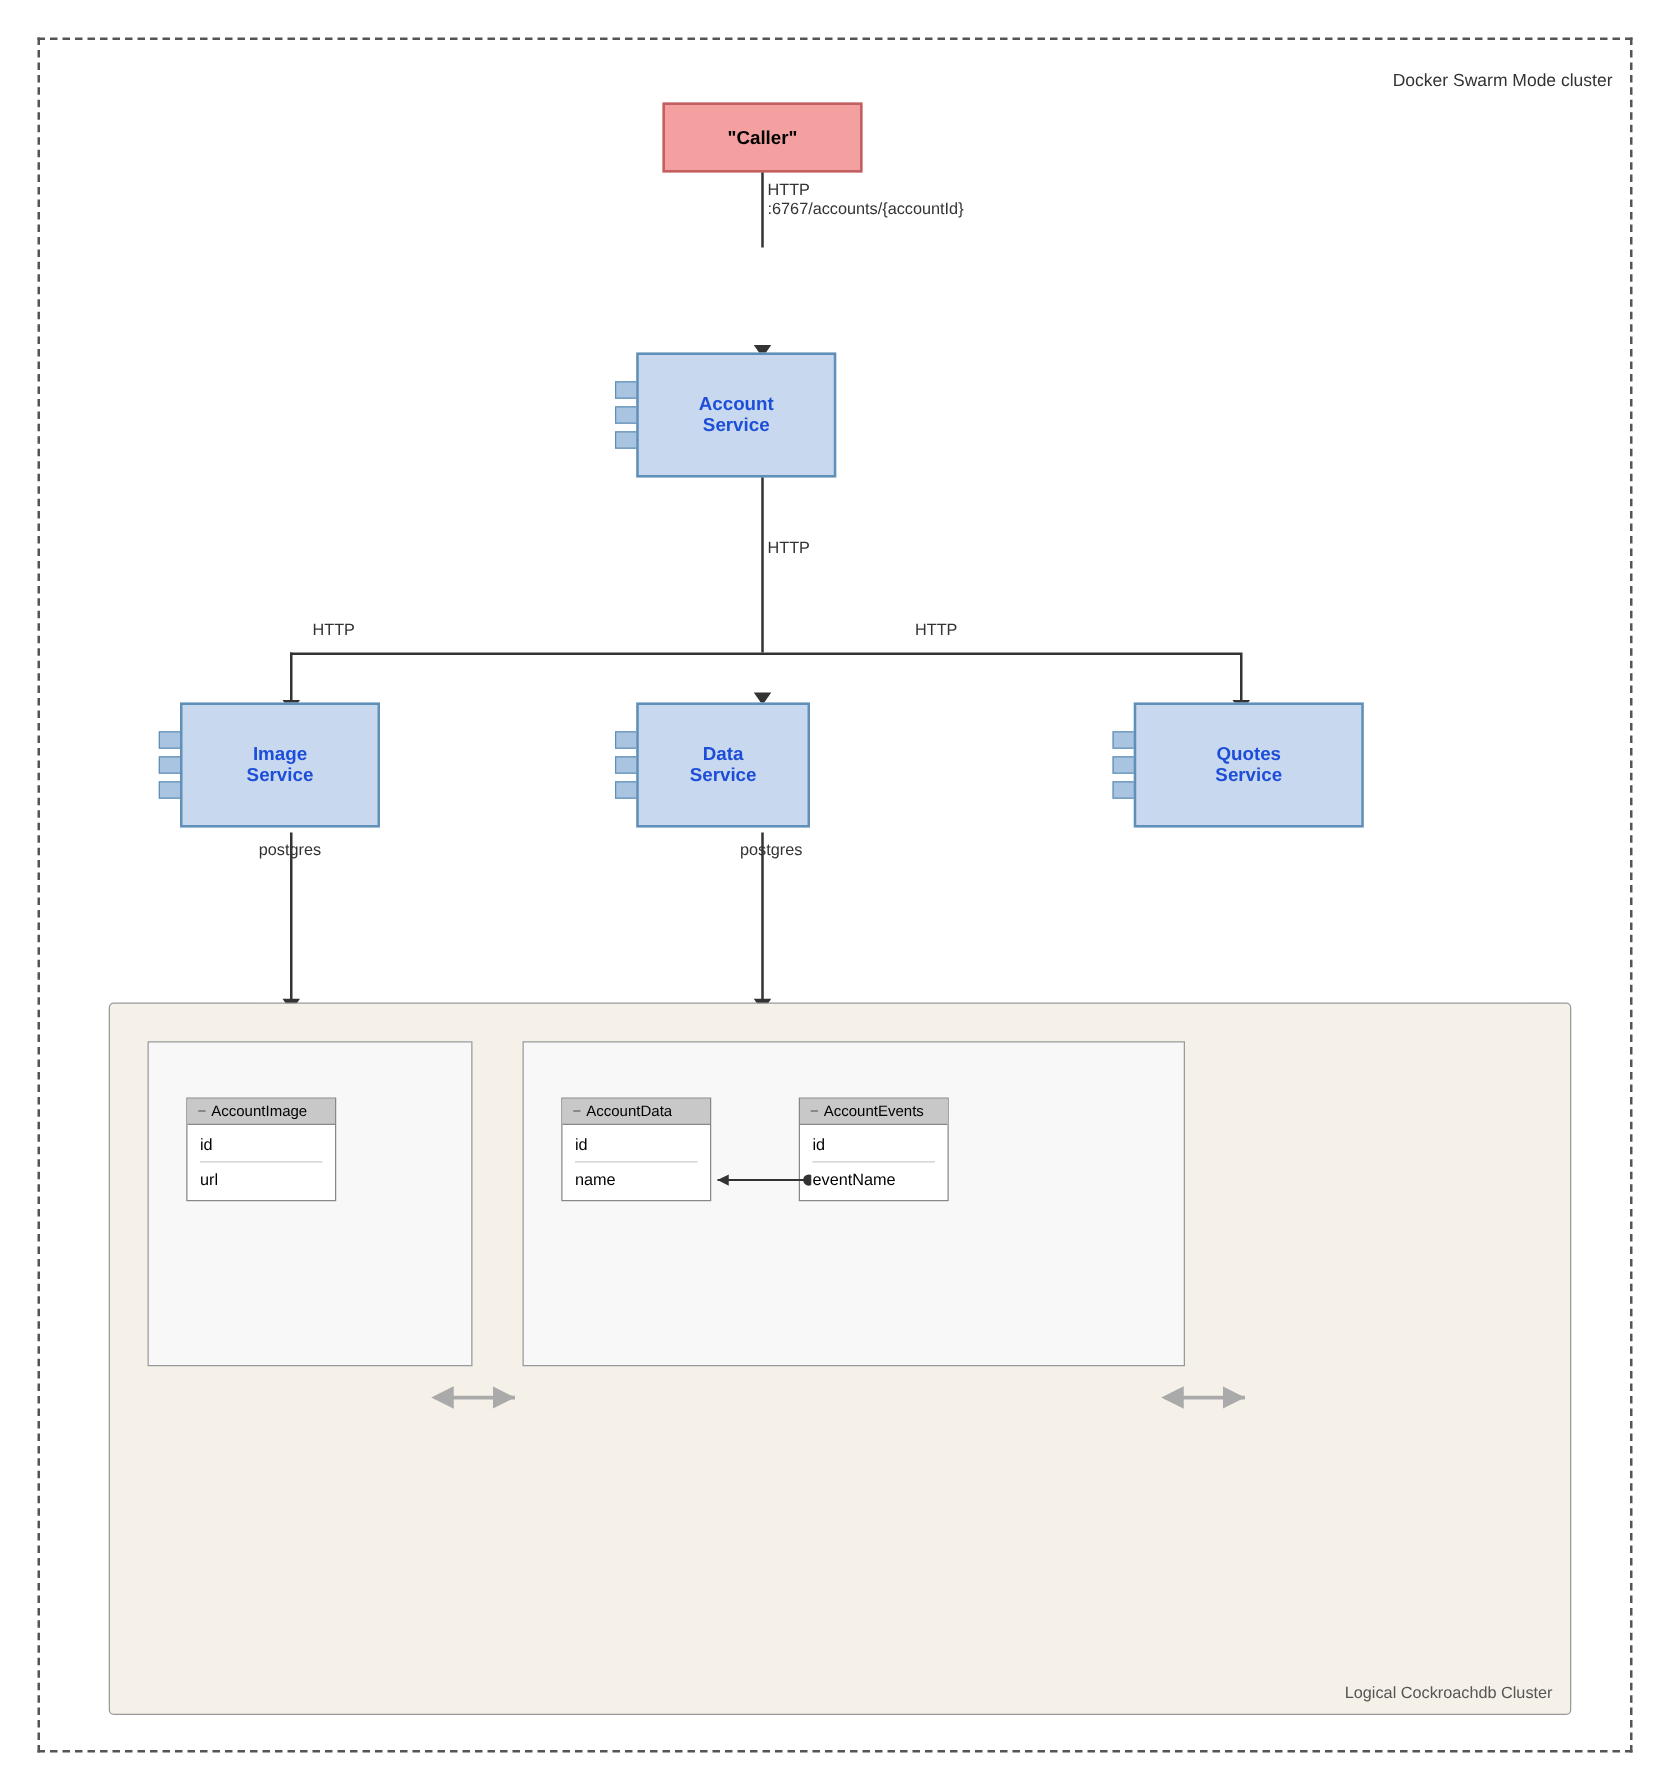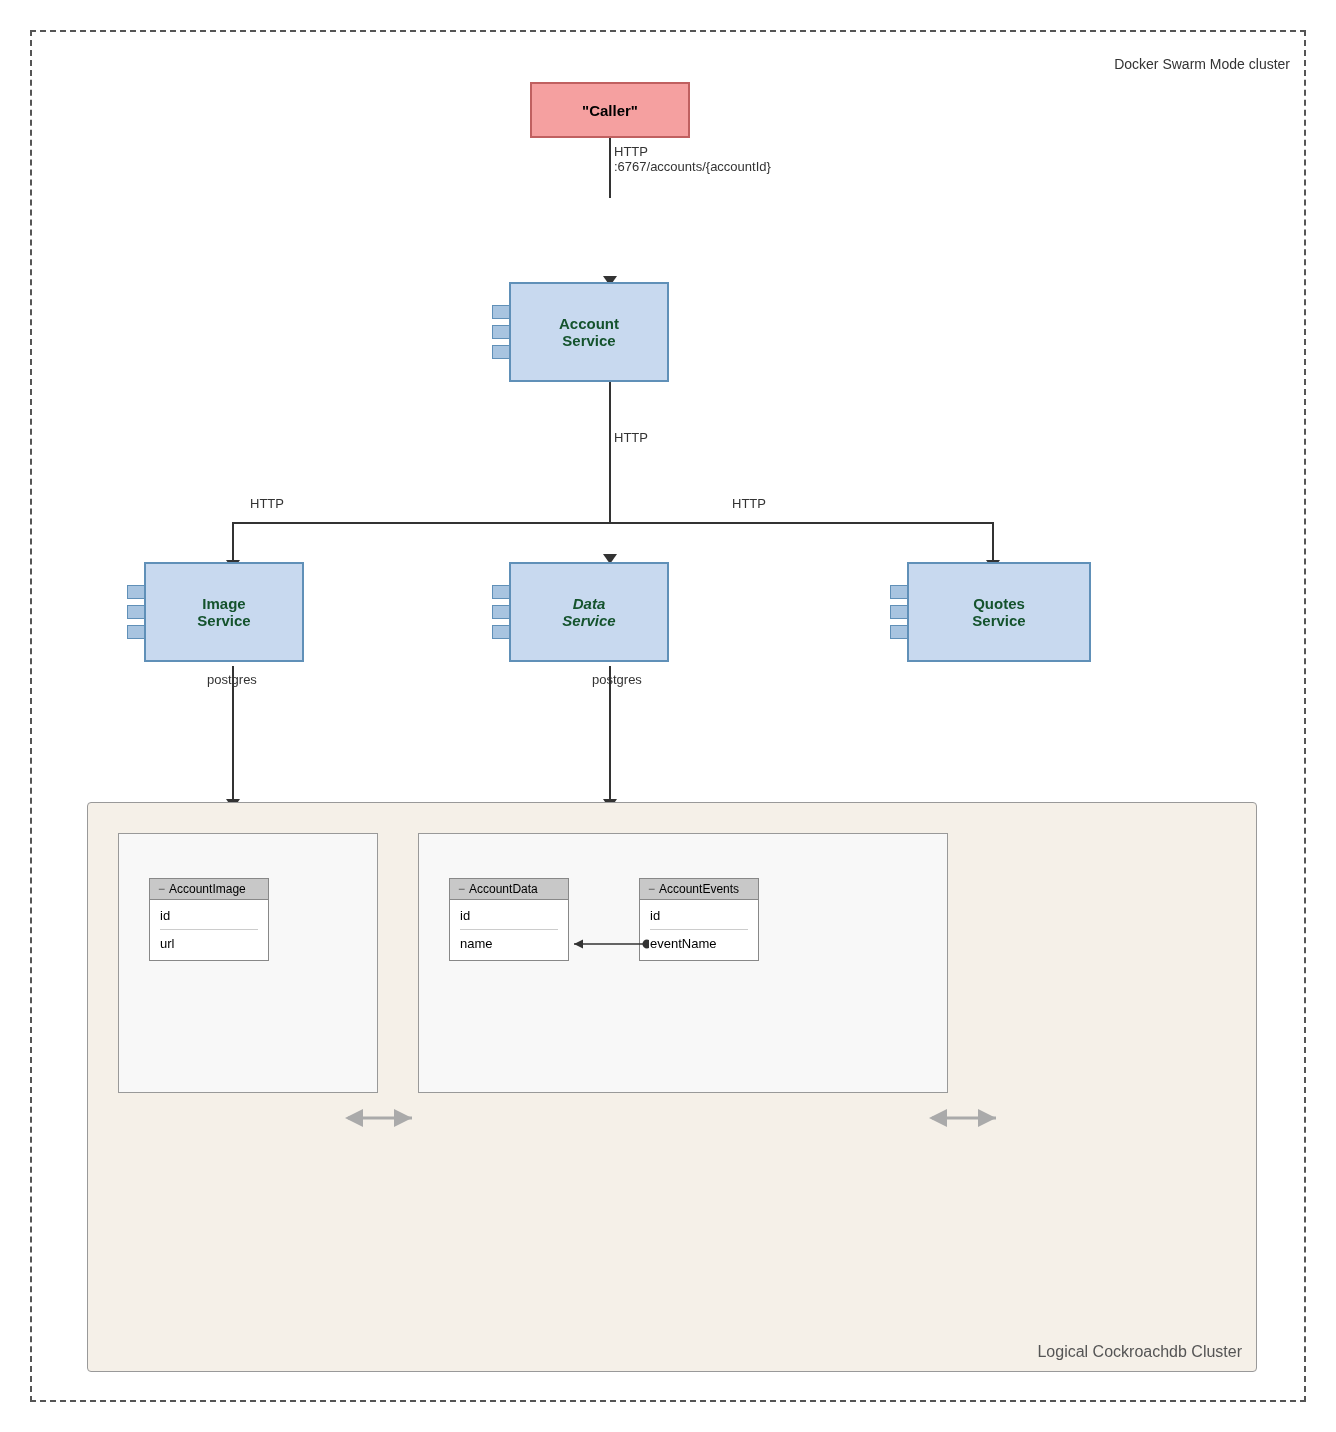--- a/index.html
+++ b/index.html
@@ -76,21 +76,21 @@
     }
     .service-box {
       background: #c8d9ef;
       border: 2px solid #6090b8;
       display: flex;
       align-items: center;
       justify-content: center;
       text-align: center;
       font-size: 15px;
       font-weight: bold;
-      color: #14532d;
+      color: #1d4ed8;
     }
 
     
     .account-service-wrapper {
       top: 250px;
       left: 460px;
     }
     .account-service-wrapper .service-box {
       width: 160px;
       height: 100px;
@@ -105,23 +105,22 @@
       width: 160px;
       height: 100px;
     }
 
     
     .data-service-wrapper {
       top: 530px;
       left: 460px;
     }
     .data-service-wrapper .service-box {
-      width: 160px;
+      width: 139px;
       height: 100px;
-      font-style: italic;
     }
 
     
     .quotes-service-wrapper {
       top: 530px;
       left: 858px;
     }
     .quotes-service-wrapper .service-box {
       width: 184px;
       height: 100px;
@@ -152,21 +151,21 @@
       width: 1170px;
       height: 570px;
       border: 1.5px solid #999;
       background: #f5f0e8;
       border-radius: 4px;
     }
     .db-cluster-label {
       position: absolute;
       bottom: 10px;
       right: 14px;
-      font-size: 16px;
+      font-size: 13px;
       color: #555;
       text-align: center;
     }
 
     
     .image-db-box {
       position: absolute;
       top: 30px;
       left: 30px;
       width: 260px;

